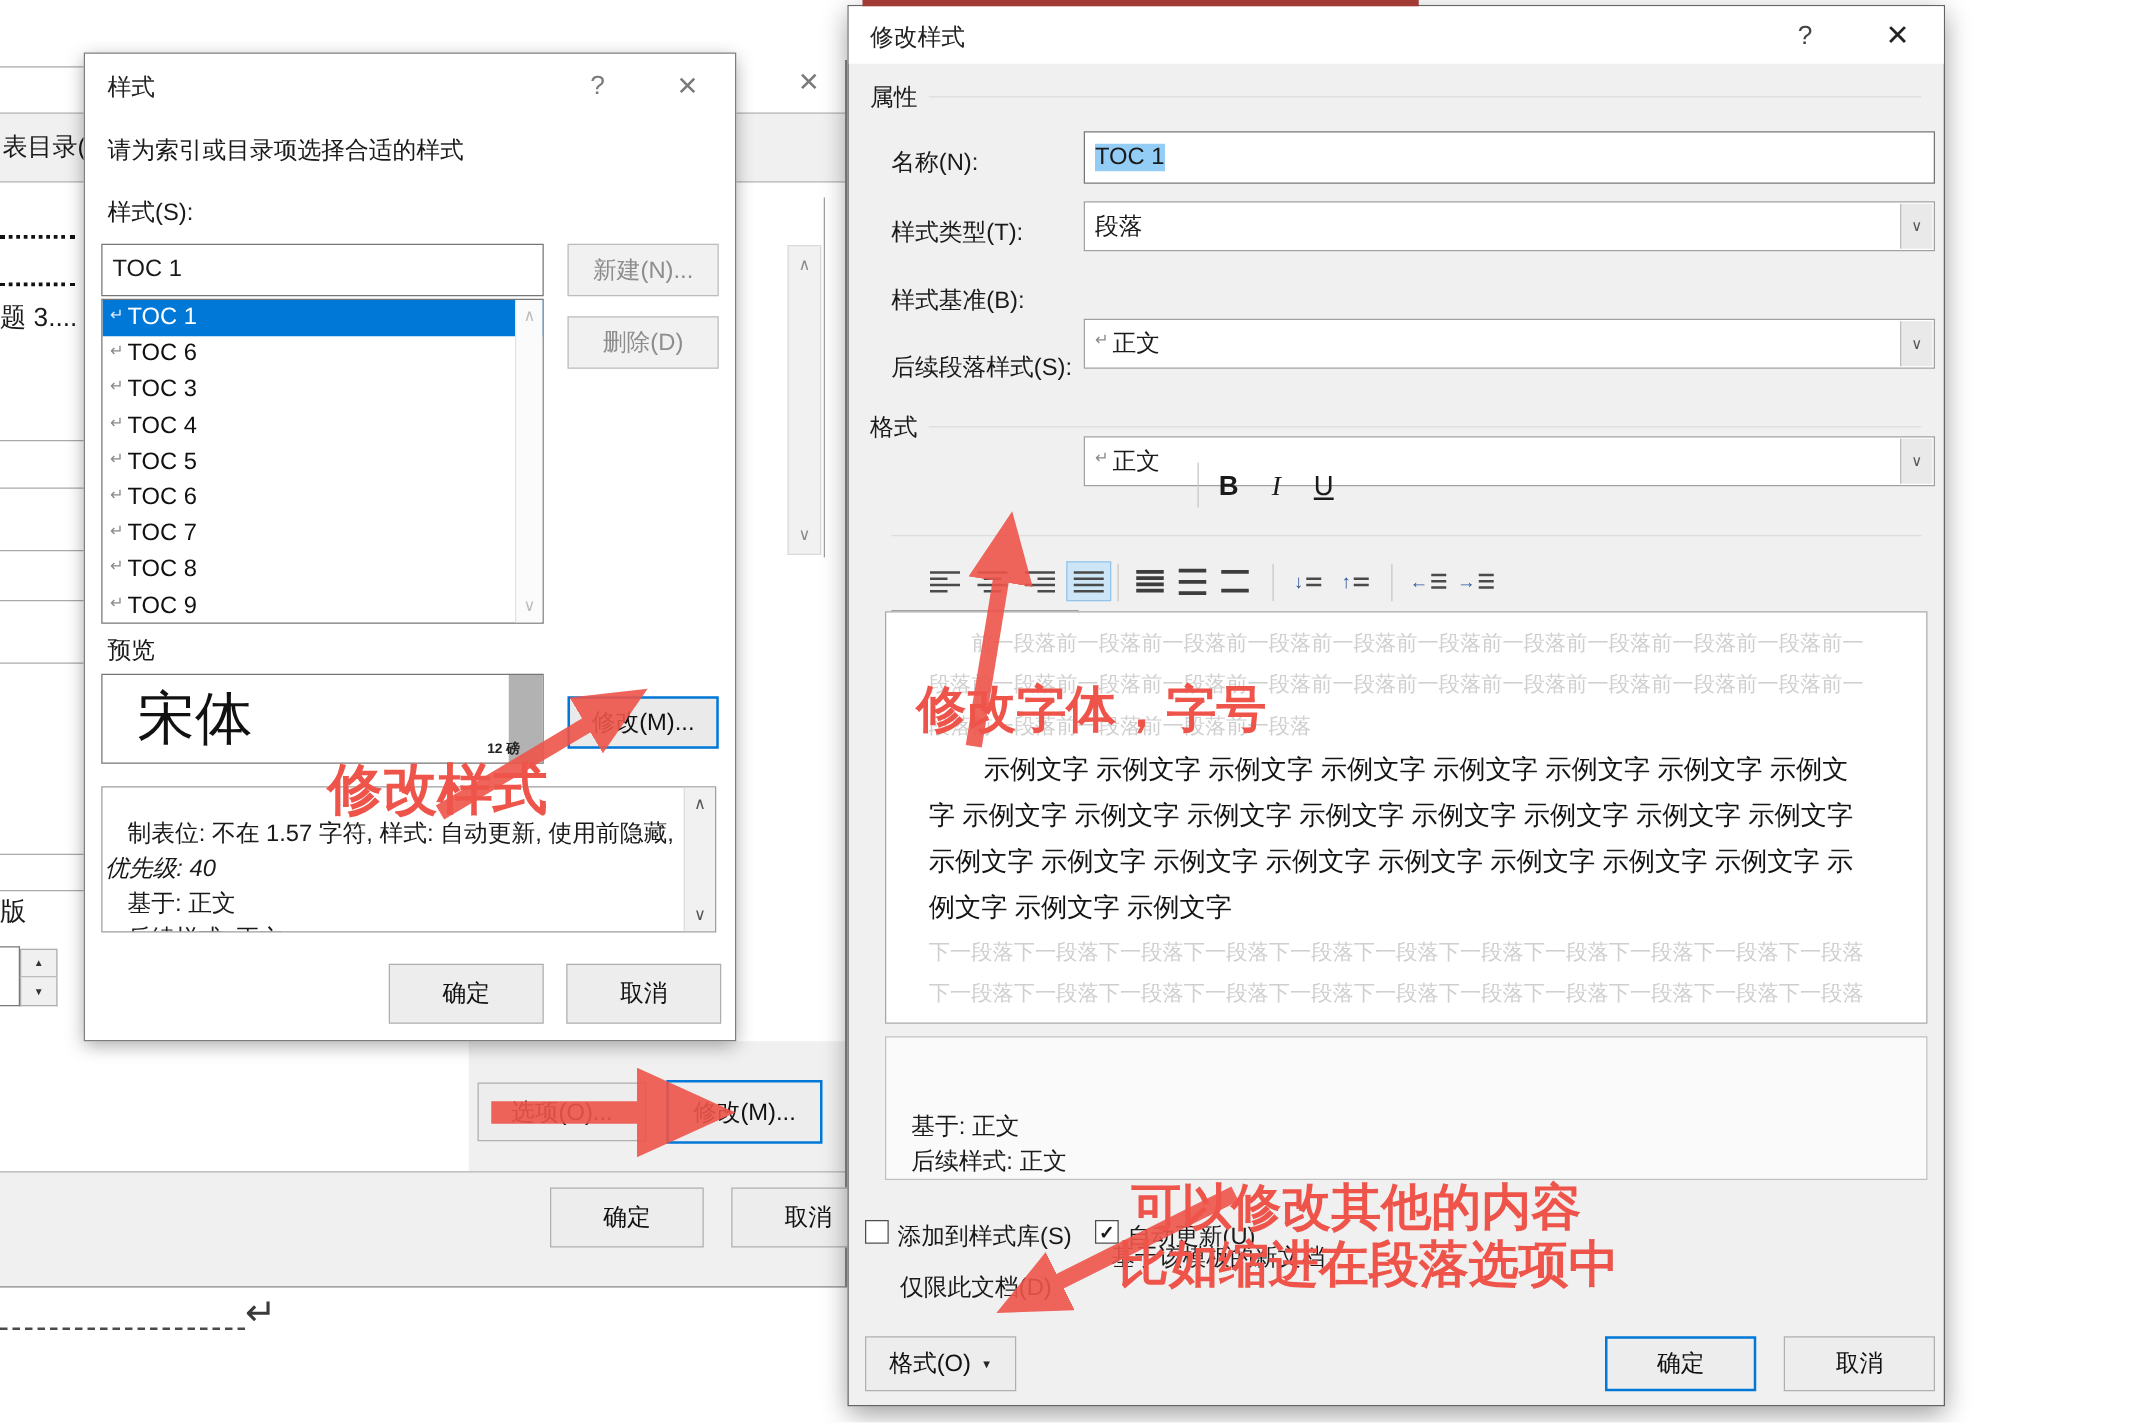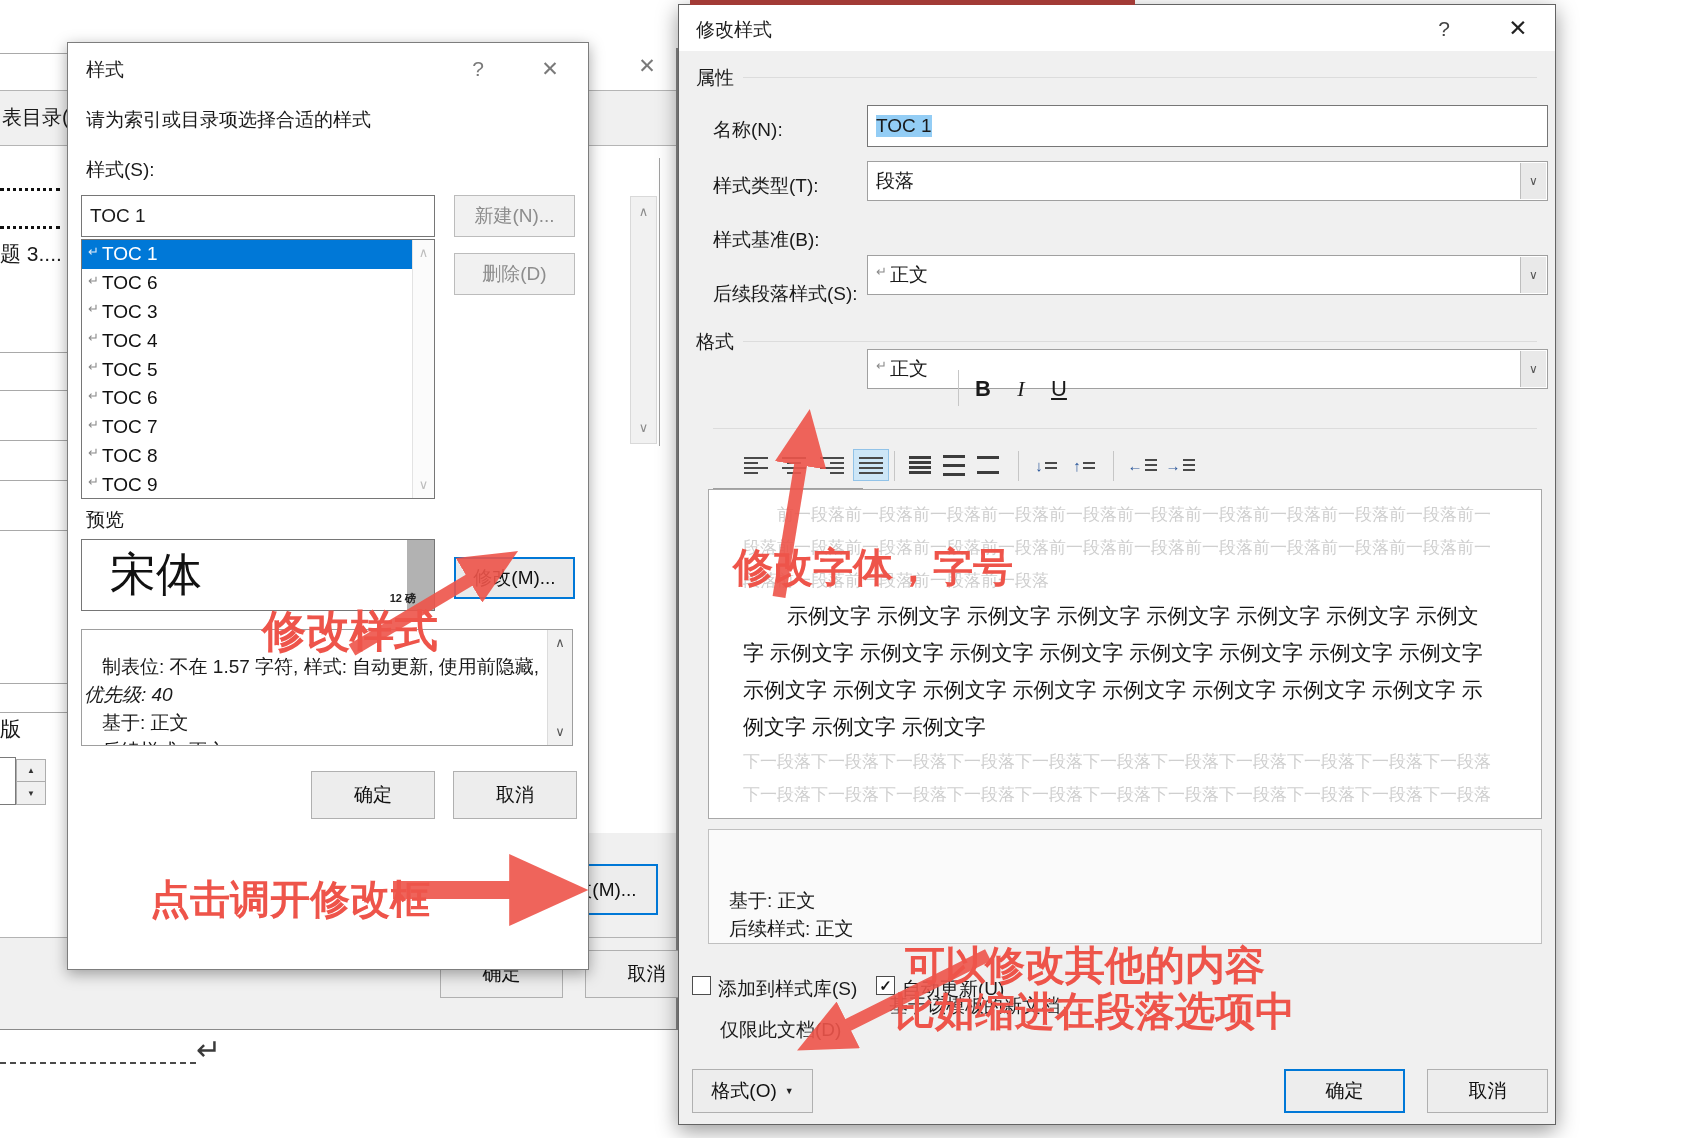--- a/index.html
+++ b/index.html
@@ -92,21 +92,21 @@
   <div class="abs btn" style="left:382px;top:866px;width:135px;height:47px;">选项(O)...</div>
   <div class="abs btn focus" style="left:533px;top:864px;width:125px;height:51px;">修改(M)...</div>
   <div class="abs btn" style="left:440px;top:950px;width:123px;height:48px;">确定</div>
   <div class="abs btn" style="left:585px;top:950px;width:123px;height:48px;">取消</div>
 
   <div class="abs" style="left:196px;top:1032px;font-size:30px;color:#3a3a3a;">↵</div>
   <div class="abs" style="left:0;top:1062px;width:196px;border-bottom:2px dashed #4a4a4a;"></div>
 
   <div class="abs" style="left:690px;top:0;width:445px;height:5px;background:#a23b36;z-index:25;"></div>
 
-  <div class="abs dlg" style="left:67px;top:42px;width:522px;height:928px;z-index:10;">
+  <div class="abs dlg" style="left:67px;top:42px;width:522px;height:791px;z-index:10;">
     <div class="abs titlebar-text" style="left:18px;top:14px;">样式</div>
     <div class="abs sysglyph" style="left:395px;top:14px;width:30px;">?</div>
     <div class="abs sysglyph" style="left:467px;top:14px;width:30px;">✕</div>
 
     <div class="abs lbl" style="left:18px;top:64px;">请为索引或目录项选择合适的样式</div>
     <div class="abs lbl" style="left:18px;top:114px;">样式(S):</div>
 
     <div class="abs input" style="left:13px;top:152px;width:354px;height:42px;">
       <span>TOC 1</span>
     </div>
@@ -365,18 +365,17 @@
         <path d="M0,0 L4.4,2 L0,4 Z" fill="#ee544a"></path>
       </marker>
     </defs>
     <line x1="352" y1="650" x2="498" y2="563" stroke="#ee544a" stroke-width="13" marker-end="url(#ah)" opacity="0.9"></line>
     <line x1="393" y1="890" x2="556" y2="890" stroke="#ee544a" stroke-width="18" marker-end="url(#ah)" opacity="0.9"></line>
     <line x1="779" y1="597" x2="806" y2="432" stroke="#ee544a" stroke-width="13" marker-end="url(#ah)" opacity="0.9"></line>
     <line x1="988" y1="955" x2="818" y2="1040" stroke="#ee544a" stroke-width="13" marker-end="url(#ah)" opacity="0.9"></line>
   </svg>
 
   <div class="abs red-note" style="left:262px;top:602px;font-size:44px;">修改样式</div>
-  <div class="abs red-note" style="left:150px;top:872px;font-size:40px;">点击调开修改框</div>
   <div class="abs red-note" style="left:733px;top:540px;font-size:40px;">修改字体，字号</div>
   <div class="abs red-note" style="left:905px;top:938px;font-size:40px;">可以修改其他的内容</div>
   <div class="abs red-note" style="left:895px;top:984px;font-size:40px;">比如缩进在段落选项中</div>
 
 </div>
 
 </body></html>

